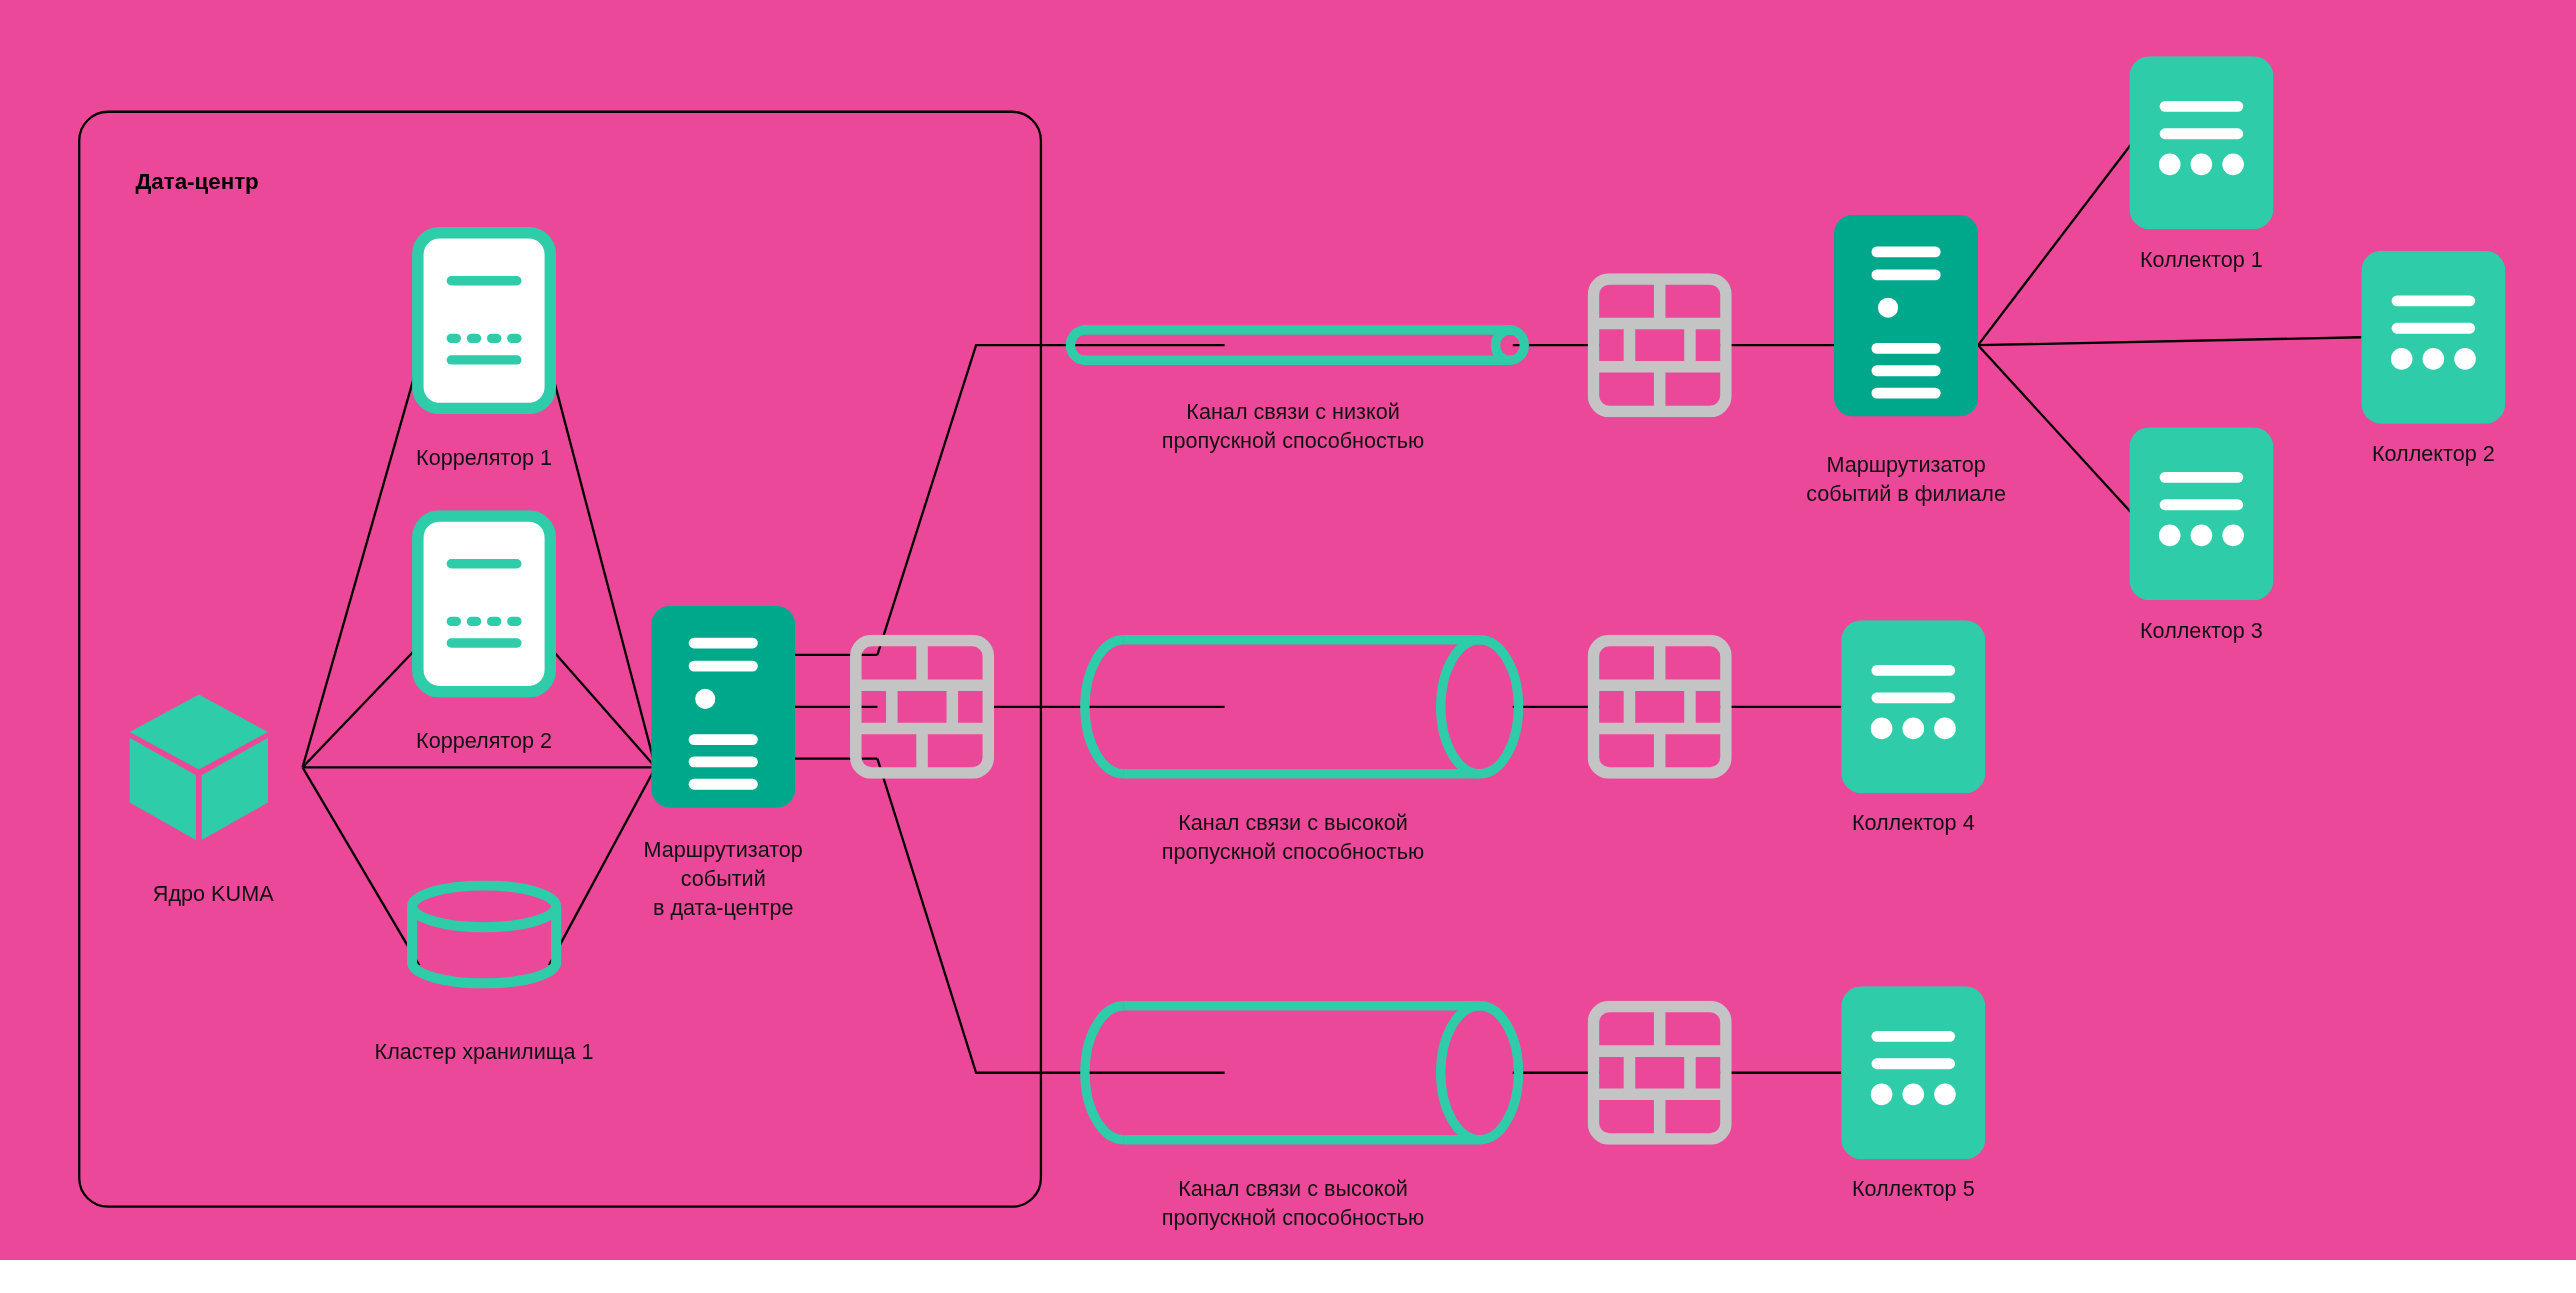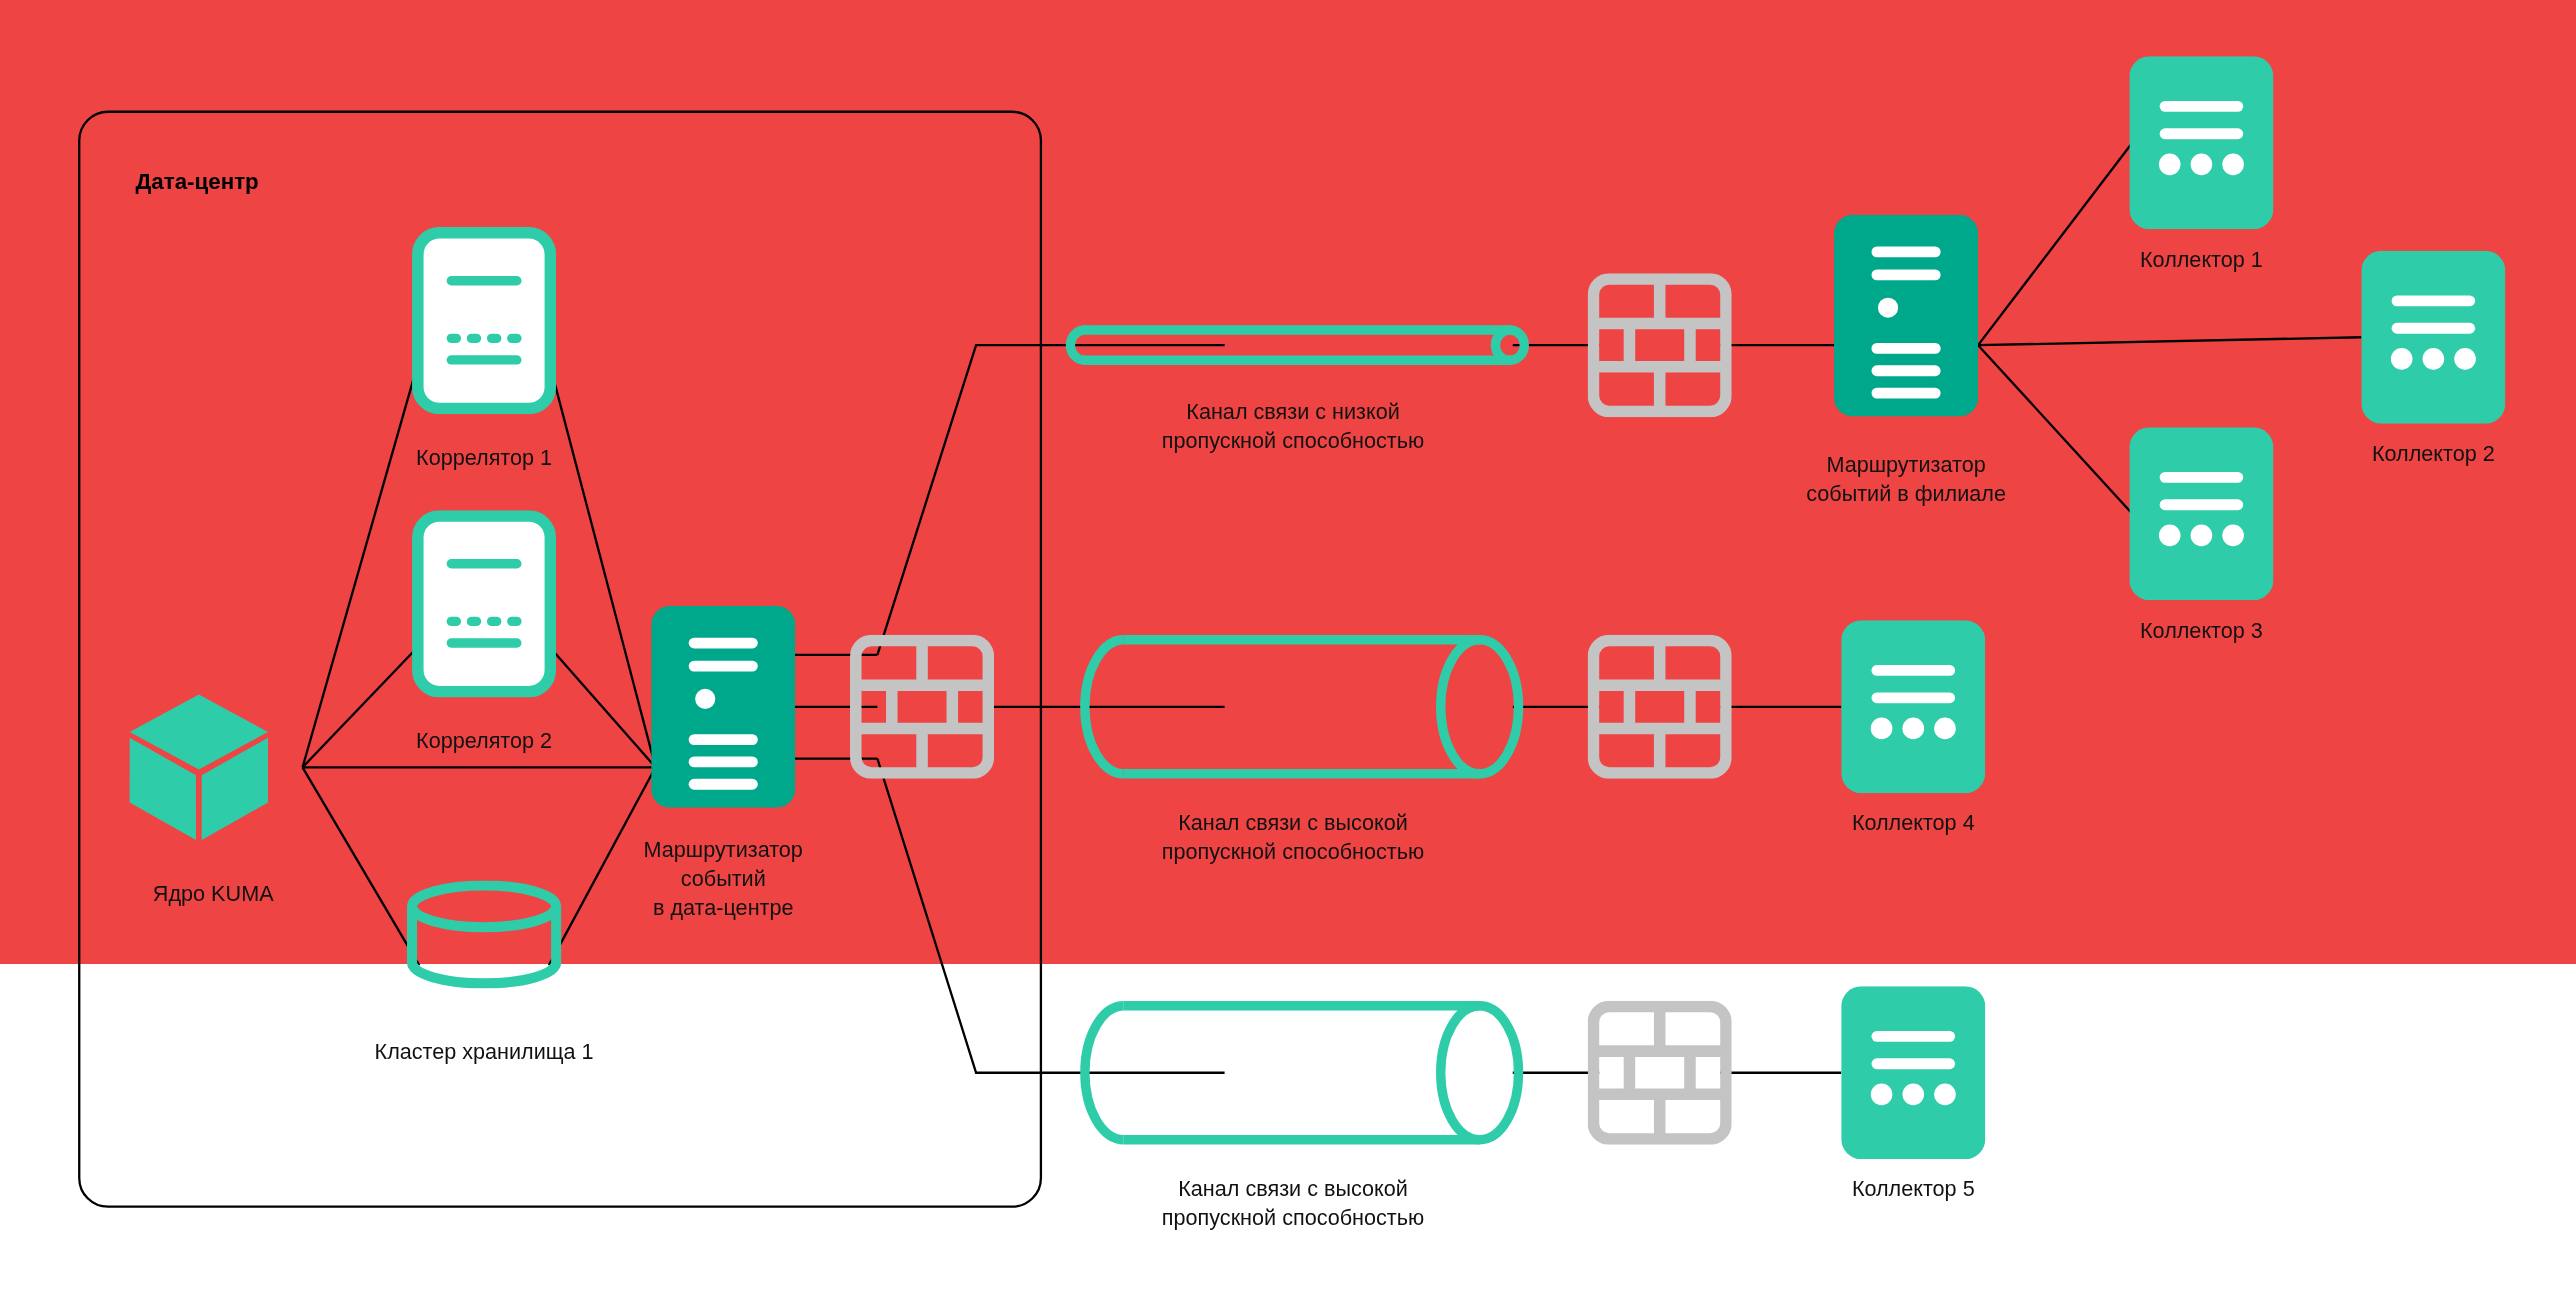--- a/index.html
+++ b/index.html
@@ -9,22 +9,22 @@
   }
   body {
     width: 2576px;
     height: 1294px;
     font-family: "Liberation Sans", sans-serif;
     overflow: hidden;
   }
   #diagram-root {
     position: relative;
     width: 2576px;
-    height: 964px;
-    background: #ef4444;
+    height: 1260px;
+    background: #ec4899;
   }
   svg.canvas {
     display: block;
     width: 2576px;
     height: 1294px;
   }
   .node-label {
     font-family: "Liberation Sans", sans-serif;
     font-size: 30px;
     fill: #111111;

